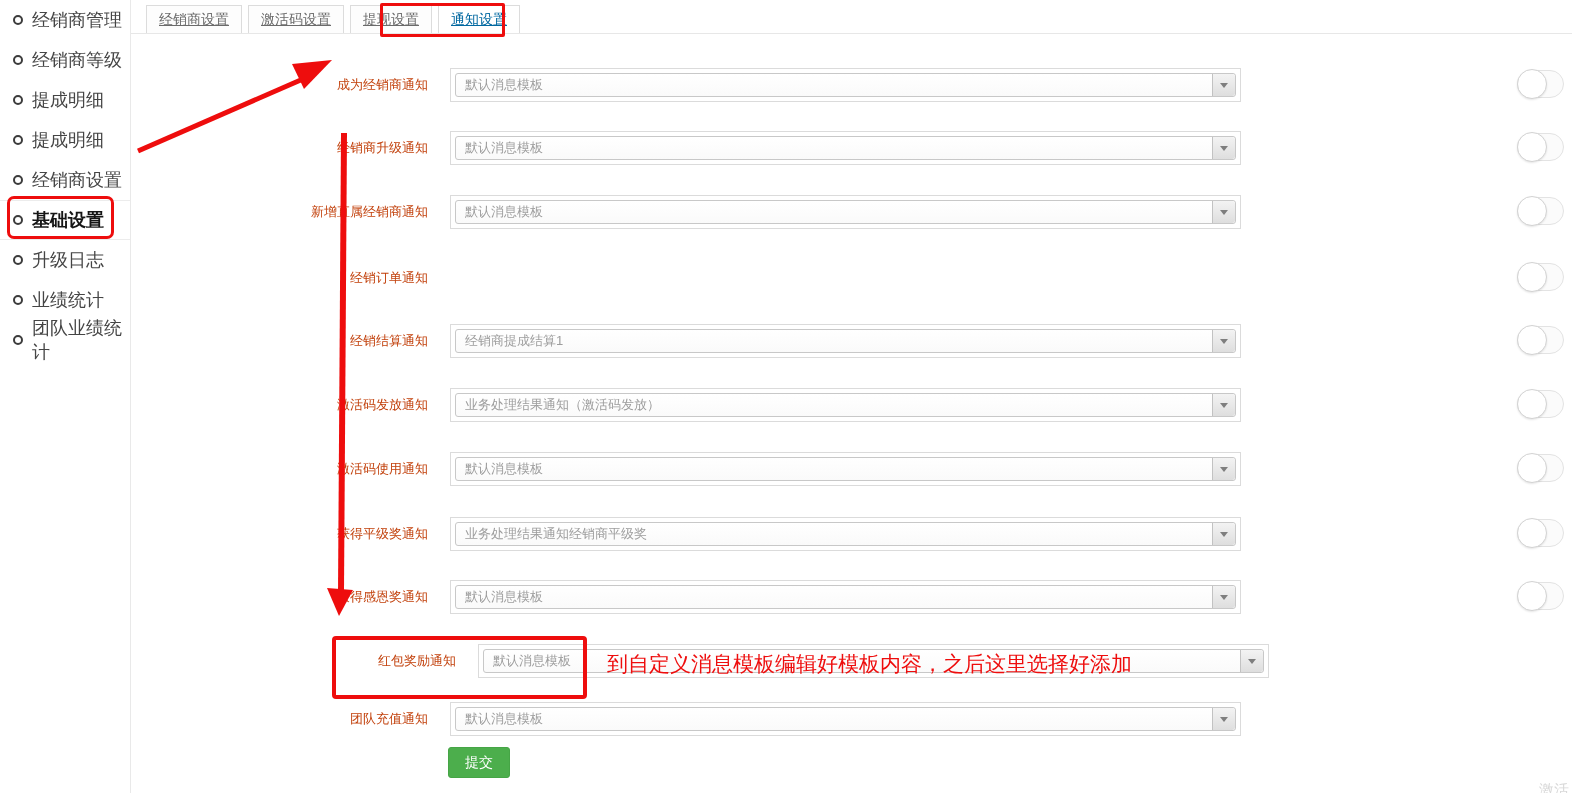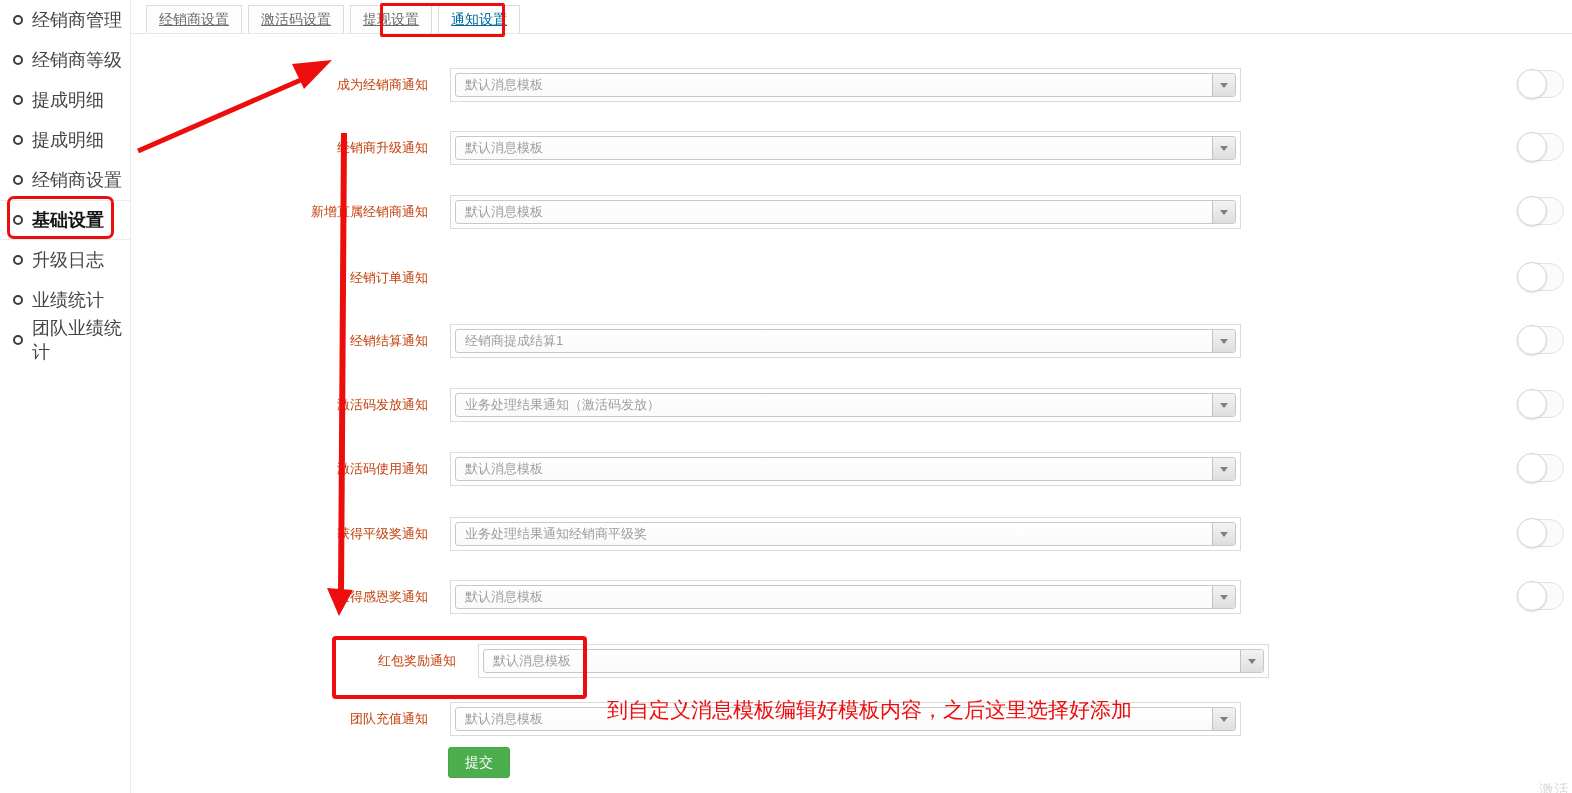--- a/index.html
+++ b/index.html
@@ -41,21 +41,21 @@
 
   .submit{position:absolute;left:448px;top:747px;height:31px;min-width:42px;padding:0 16px;background:#4cae4c;
           border:1px solid #46a546;border-radius:3px;color:#fff;font-size:14px;
           font-family:"Liberation Sans","DejaVu Sans",sans-serif;}
 
   
   .ann-box{position:absolute;border:3px solid #ee0d0d;border-radius:4px;pointer-events:none;}
   .ann-box.tab-box{left:380px;top:3px;width:119px;height:28px;border-radius:2px;}
   .ann-box.side-box{left:7px;top:196px;width:101px;height:37px;border-radius:7px;}
   .ann-box.row-box{left:332px;top:636px;width:247px;height:55px;border-width:4px;}
-  .ann-note{position:absolute;left:607px;top:650px;font-size:21px;color:#ee0d0d;white-space:nowrap;pointer-events:none;margin-top:46px;}
+  .ann-note{position:absolute;left:607px;top:650px;font-size:21px;color:#ee0d0d;white-space:nowrap;pointer-events:none;}
   .overlay{position:absolute;left:0;top:0;pointer-events:none;}
 
   .watermark{position:absolute;left:1539px;top:781px;font-size:15px;color:#d8d8d8;white-space:nowrap;}
 </style>
 </head>
 <body>
 
 <div class="page">
 
   <div class="sidebar">

